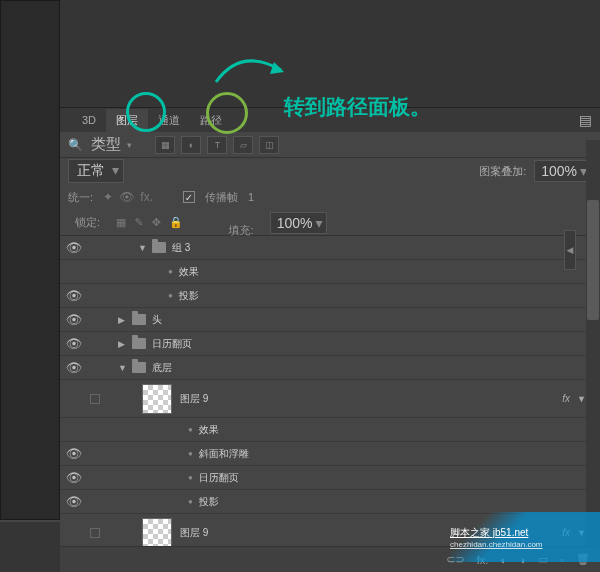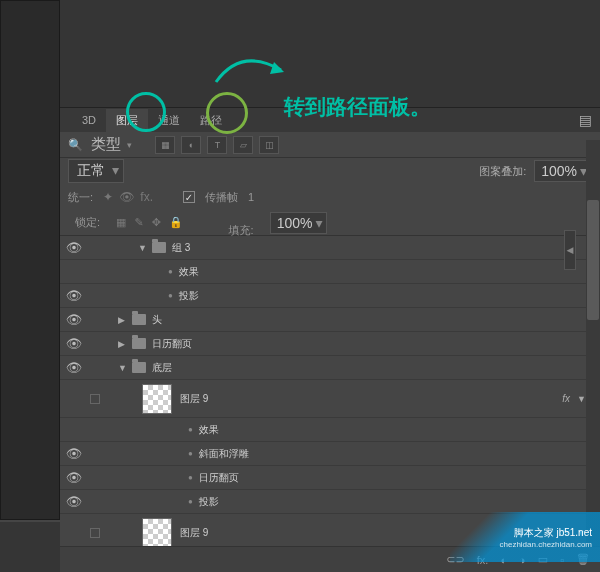--- a/index.html
+++ b/index.html
@@ -46,21 +46,21 @@
 .thumb { width: 30px; height: 30px; border: 1px solid #666; display: inline-block; margin-right: 8px; vertical-align: middle; }
 .thumb.checker { background: repeating-conic-gradient(#ccc 0 25%, #fff 0 50%) 0 0/10px 10px; }
 .layer-name { color: #d0d0d0; font-size: 10px; }
 .fx-badge { position: absolute; right: 30px; color: #aaa; font-style: italic; font-size: 10px; }
 .fx-twisty { position: absolute; right: 14px; color: #aaa; font-size: 9px; }
 .effect-row { padding-left: 0; }
 .effect-bullet { color: #888; margin-right: 6px; font-size: 8px; }
 .panel-menu { position: absolute; right: 8px; top: 112px; color: #aaa; font-size: 14px; }
 .collapse-btn { position: absolute; right: 24px; top: 230px; width: 12px; height: 40px; background: #3a3a3a; border: 1px solid #555; color: #888; display: flex; align-items: center; justify-content: center; font-size: 9px; }
 .bottom-bar { position: absolute; bottom: 0; left: 60px; right: 0; height: 26px; background: #404040; border-top: 1px solid #333; display: flex; align-items: center; justify-content: flex-end; padding-right: 10px; gap: 12px; color: #999; font-size: 11px; }
-.watermark { position: absolute; right: 0; bottom: 10px; width: 150px; height: 50px; background: linear-gradient(135deg, transparent 20%, rgba(0,150,220,0.7) 40%); display: flex; flex-direction: column; align-items: flex-end; justify-content: center; padding-right: 8px; color: #fff; font-size: 10px; }
+.watermark { position: absolute; right: 0; bottom: 10px; width: 150px; height: 50px; background: linear-gradient(135deg, transparent 20%, rgba(0,150,220,0.7) 40%); display: flex; flex-direction: column; align-items: flex-start; justify-content: center; padding-right: 8px; color: #fff; font-size: 10px; text-decoration: underline; }
 .scrollbar-track { position: absolute; right: 0; top: 140px; width: 14px; bottom: 26px; background: #3a3a3a; }
 .scrollbar-thumb { position: absolute; right: 1px; top: 200px; width: 12px; height: 120px; background: #5a5a5a; border-radius: 2px; }
 </style>
 </head>
 <body>
 
 <div class="canvas-area"></div>
 <div class="canvas-bottom"></div>
 
 <div class="panel">

